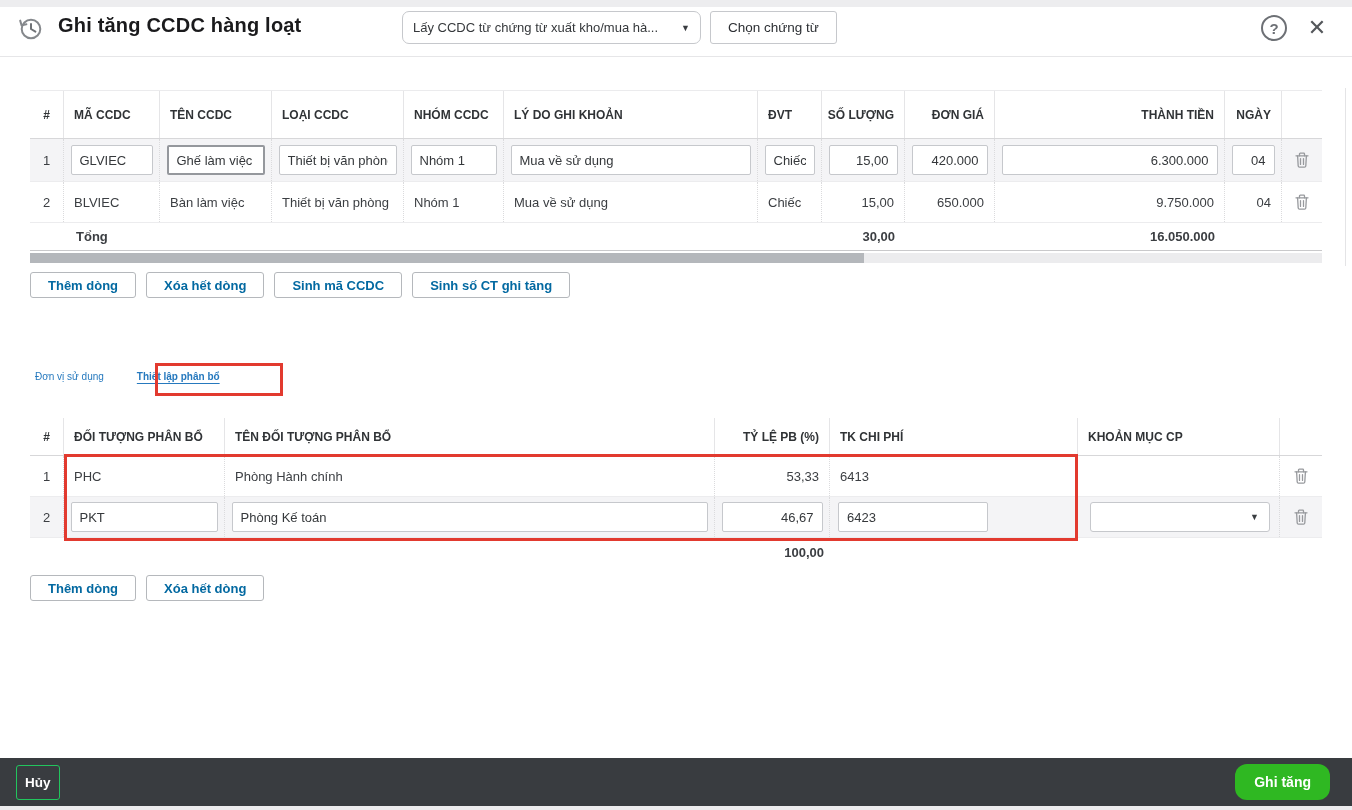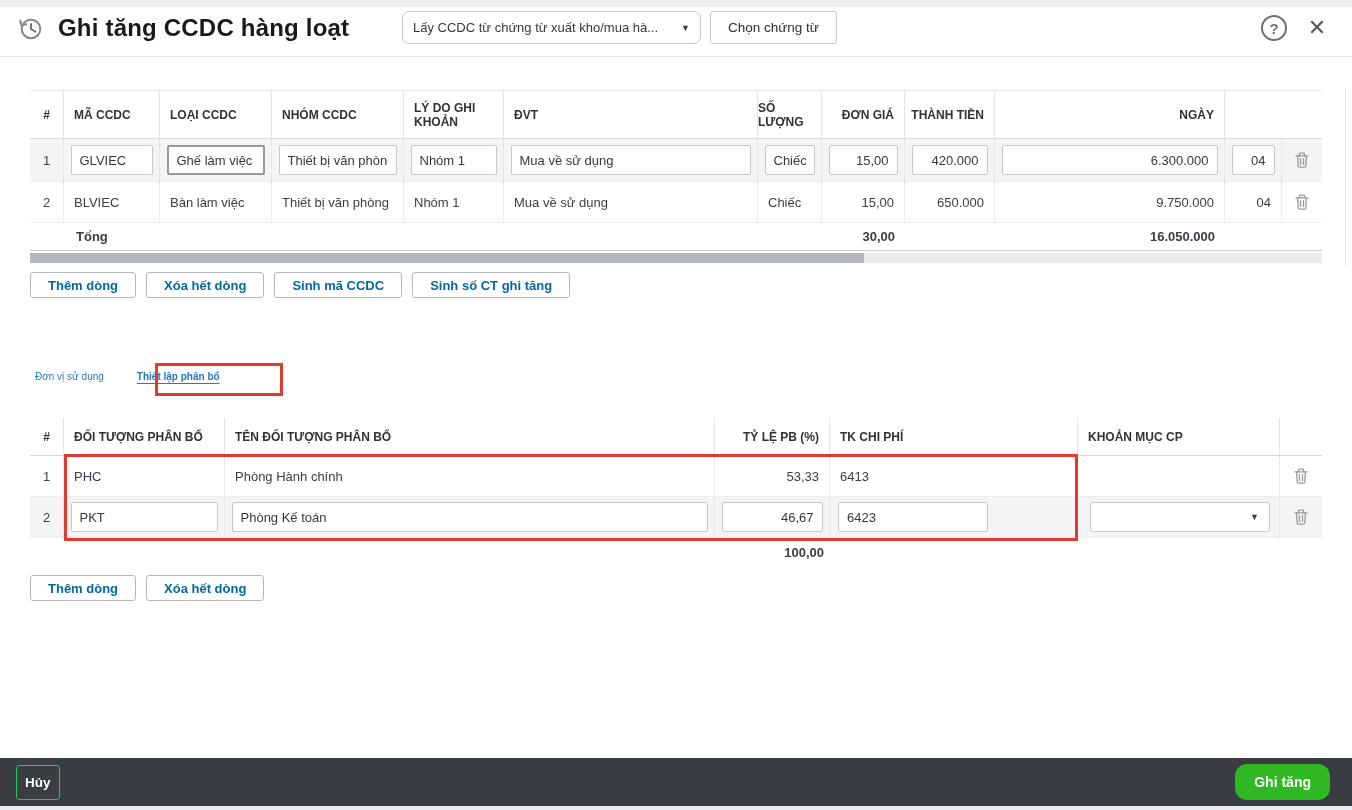--- a/index.html
+++ b/index.html
@@ -6,21 +6,21 @@
   html,body { width:1352px; height:810px; }
   body { font-family:"Liberation Sans", sans-serif; color:#3b3e42; background:#fff; }
   .screen { position:relative; width:1352px; height:810px; background:#fff; overflow:hidden; }
 
   
   .top-strip { position:absolute; left:0; top:0; width:100%; height:7px; background:#ededef; }
 
   
   .hdr-divider { position:absolute; left:0; top:56px; width:100%; height:1px; background:#e6e6e8; }
   .history-ic { position:absolute; left:17px; top:15px; width:27px; height:27px; }
-  .win-title { position:absolute; left:58px; top:14px; font-size:24px; font-weight:700; color:#1a1a1c; letter-spacing:.2px; }
+  .win-title { position:absolute; left:58px; top:14px; font-size:20px; font-weight:700; color:#1a1a1c; letter-spacing:.2px; }
   .src-dd { position:absolute; left:402px; top:11px; width:299px; height:33px; border:1px solid #c6c8cc; border-radius:7px; background:#fff;
             display:flex; align-items:center; padding:0 10px; cursor:pointer; }
   .src-dd .dd-text { flex:1; font-size:13px; color:#35383b; white-space:nowrap; overflow:hidden; }
   .caret { font-size:9px; color:#3a3d41; margin-left:8px; }
   .choose-btn { position:absolute; left:710px; top:11px; height:33px; padding:0 17px; border:1px solid #c6c8cc; border-radius:3px;
                 background:#fff; font:13.5px "Liberation Sans",sans-serif; color:#2c2f33; cursor:pointer; }
   .help-ic { position:absolute; left:1261px; top:15px; width:26px; height:26px; border:2px solid #6d7075; border-radius:50%;
              display:flex; align-items:center; justify-content:center; font-size:15px; font-weight:700; color:#6d7075; cursor:pointer; }
   .close-ic { position:absolute; left:1303px; top:14px; width:28px; height:28px; display:flex; align-items:center; justify-content:center;
               font-size:22px; color:#54575b; cursor:pointer; }
@@ -108,20 +108,21 @@
 
   <div class="help-ic">?</div>
   <div class="close-ic">✕</div>
   <div class="hdr-divider"></div>
 
   <div class="tbl" style="top:90px;">
 
     <div class="row g1 hrow">
       <div class="c ctr">#</div>
       <div class="c">MÃ CCDC</div>
+      <div class="c">TÊN CCDC</div>
       <div class="c">LOẠI CCDC</div>
       <div class="c">NHÓM CCDC</div>
       <div class="c">LÝ DO GHI KHOẢN</div>
       <div class="c">ĐVT</div>
       <div class="c r">SỐ LƯỢNG</div>
       <div class="c r">ĐƠN GIÁ</div>
       <div class="c r">THÀNH TIỀN</div>
       <div class="c r">NGÀY</div>
       <div class="c np"></div>
     </div>

